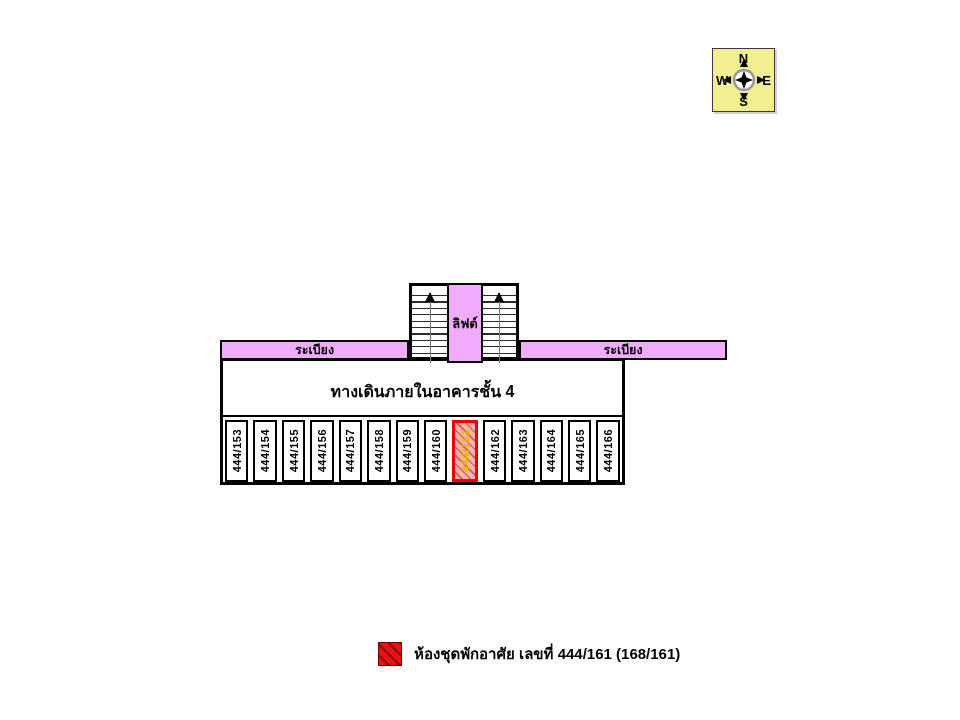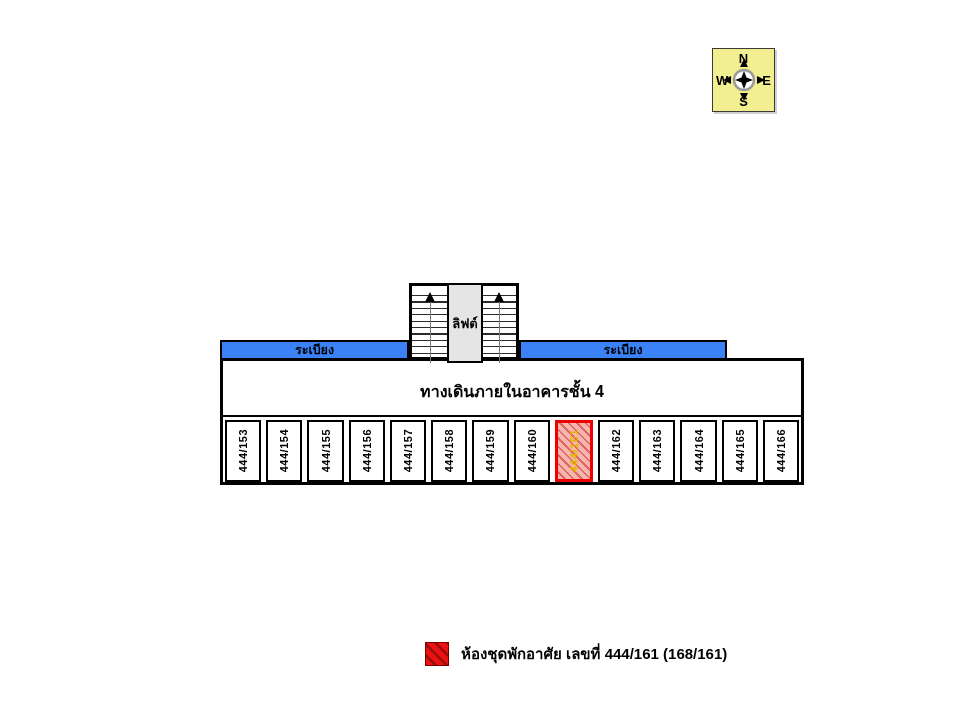--- a/index.html
+++ b/index.html
@@ -21,51 +21,51 @@
                 background:#fff; border:3px solid #000; z-index:3; }
   .flight { position:absolute; top:9px; bottom:2px;
             background:repeating-linear-gradient(to bottom, #2a2a2a 0 1.2px, transparent 1.2px 6.4px); }
   .flight.fl-left  { left:0; width:36px; }
   .flight.fl-right { right:0; width:34px; }
   .flight .midline { position:absolute; left:50%; top:2px; bottom:-8px; width:1px; background:#777; }
   .flight .arrow { position:absolute; top:-3px; left:50%; transform:translateX(-50%);
                    width:0; height:0; border-left:5px solid transparent; border-right:5px solid transparent;
                    border-bottom:10px solid #000; }
   .elevator { position:absolute; left:447px; top:283px; width:36px; height:80px;
-              background:#e5e5e5; border:2px solid #000; z-index:4;
+              background:#f0abfc; border:2px solid #000; z-index:4;
               display:flex; align-items:center; justify-content:center; }
   .elevator span { font-size:13px; font-weight:bold; color:#000; }
 
   
-  .balcony { position:absolute; top:340px; height:20px; background:#3b82f6; border:2px solid #000;
+  .balcony { position:absolute; top:340px; height:20px; background:#f0abfc; border:2px solid #000;
              display:flex; align-items:center; justify-content:center; z-index:2; }
   .balcony.b-left  { left:220px; width:189px; }
   .balcony.b-right { left:519px; width:208px; }
   .balcony span { font-size:12.5px; font-weight:bold; color:#000; }
 
   
-  .mainblock { position:absolute; left:220px; top:358px; width:584px; height:127px;
+  .mainblock { position:absolute; left:220px; top:358px; width:405px; height:127px;
                background:#fff; border:3px solid #000; z-index:1; }
   .corridor-label { position:absolute; top:18px; left:0; right:0; text-align:center;
                     font-size:16px; font-weight:bold; color:#000; }
   .rooms { position:absolute; left:0; right:0; top:54px; bottom:0;
            border-top:2.5px solid #000; display:flex; gap:5px; padding:3px 2px 0 2px; }
   .room { flex:1; background:#fff; border:2px solid #000;
           display:flex; align-items:center; justify-content:center; }
   .room .rlabel { writing-mode:vertical-rl; transform:rotate(180deg);
                   font-size:11px; font-weight:600; color:#000; letter-spacing:.5px; white-space:nowrap; }
   .room.hl { border:3px solid #ee0000;
              background:repeating-linear-gradient(45deg, #f5b5b0 0 4px, #e0685f 4px 6px); }
   .room.hl .rlabel { color:#e6b400; font-weight:bold; }
 
   
   .plan-title { position:absolute; left:0; right:0; top:582px; text-align:center;
                 font-size:17px; font-weight:bold; color:#000;
                 text-decoration:underline; text-underline-offset:3px; }
-  .legend { position:absolute; left:378px; top:642px; display:flex; align-items:flex-end; gap:12px;margin-left:47px; }
+  .legend { position:absolute; left:378px; top:642px; display:flex; align-items:flex-end; gap:12px; }
   .legend-swatch { width:24px; height:24px; border:1px solid #7d0000;
                    background:repeating-linear-gradient(45deg, #ee1111 0 5px, #9c0f0f 5px 8px); }
   .legend-text { font-size:15px; font-weight:bold; color:#000; }
 </style>
 </head>
 <body>
 
 <div class="canvas">
 
   <div class="compass">

